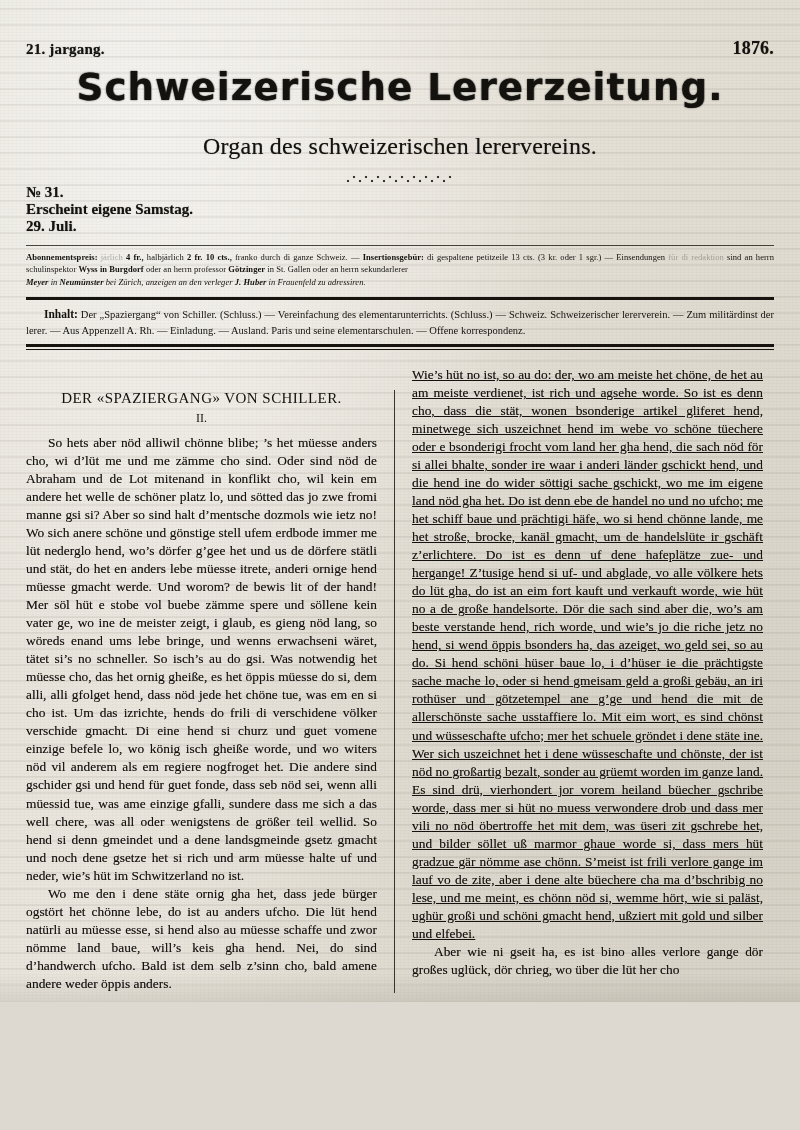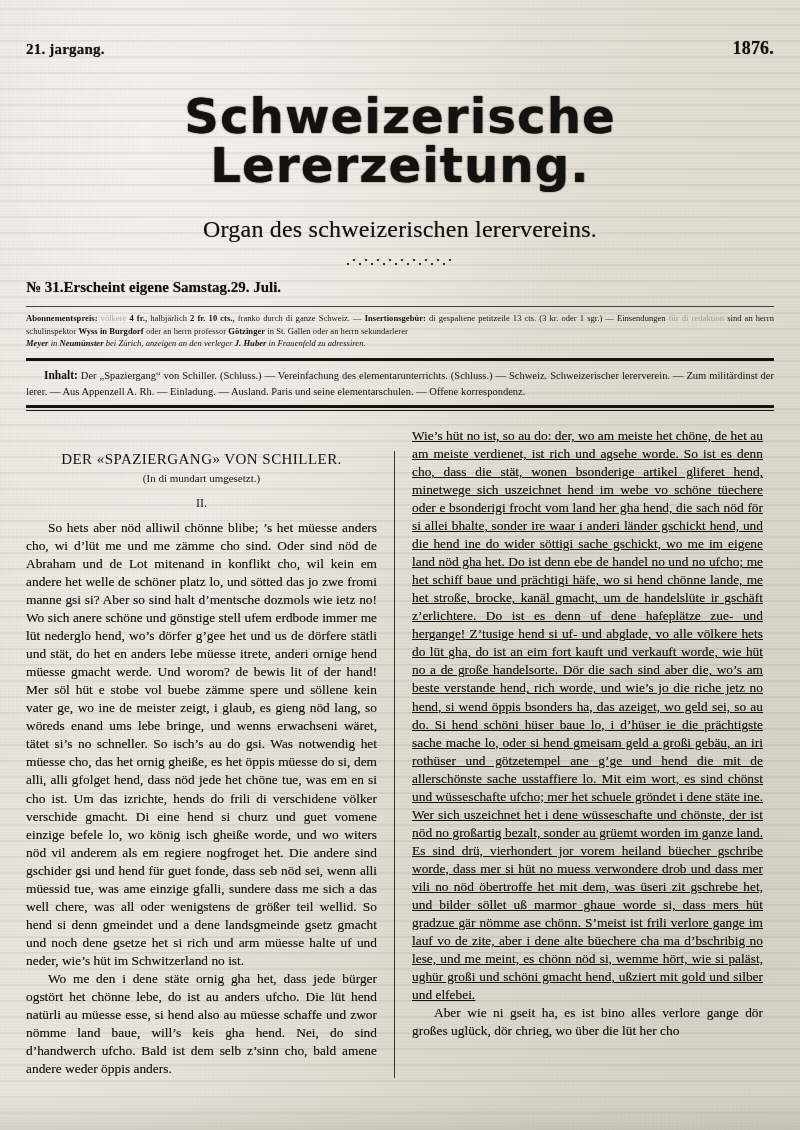--- a/index.html
+++ b/index.html
@@ -4,21 +4,21 @@
 <style>
   html,body{margin:0;padding:0;}
   body{
     width:800px;height:1130px;
     background:#ddd9d0;
     font-family:"Liberation Serif", serif;
     overflow:hidden;
   }
   .page{
     position:relative;
-    width:800px;height:1130px;
+    width:800px;height:1002px;
     background:
       radial-gradient(ellipse at 18% 12%, rgba(255,255,255,.55) 0%, rgba(255,255,255,0) 45%),
       radial-gradient(ellipse at 85% 78%, rgba(160,150,135,.16) 0%, rgba(160,150,135,0) 55%),
       linear-gradient(105deg,#e6e2d9 0%,#e9e5dd 30%,#e3dfd5 62%,#dedacf 100%);
     box-sizing:border-box;
     padding:0 26px;
     color:#14120f;
   }
   
   .grain{
@@ -42,43 +42,44 @@
     padding-top:38px;
     font-weight:bold;font-size:15px;letter-spacing:.2px;
     text-shadow:0 0 1px rgba(20,18,15,.55);
   }
   .topline .year{font-size:18px;}
 
   .masthead{
     text-align:center;
     font-family:"DejaVu Sans", sans-serif;
     font-weight:bold;
-    font-size:48px;
+    font-size:37px;
     letter-spacing:1.2px;
-    margin-top:33px;
+    margin-top:10px;
     line-height:1.02;
     text-shadow:0 0 1.6px rgba(10,8,6,.85), .7px .3px 0 rgba(10,8,6,.35);
   }
   .subtitle{
     text-align:center;
     font-size:24px;
     margin-top:26px;
     letter-spacing:.2px;
     text-shadow:0 0 .8px rgba(20,18,15,.5);
   }
   .squiggle{
     width:110px;height:10px;margin:14px auto 0;
     background-image:radial-gradient(circle at 3px 7px, rgba(25,22,18,.85) 1.1px, rgba(0,0,0,0) 1.6px),
                      radial-gradient(circle at 9px 3px, rgba(25,22,18,.85) 1.1px, rgba(0,0,0,0) 1.6px);
     background-size:12px 10px;
   }
   .issueline{
     display:flex;align-items:baseline;
-    margin-top:12px;font-weight:bold;font-size:15px;
+    font-weight:bold;font-size:15px;
     text-shadow:0 0 .9px rgba(20,18,15,.5);
+    flex-direction:column;
   }
   .issueline .mid{font-size:15px;}
 
   .rule-thin{height:1px;background:#2a2620;opacity:.85;margin:10px 0 0;}
   .rule-thick{height:3px;background:#17140f;margin:8px 0 0;}
   .rule-pair{margin-top:6px;}
   .rule-pair .a{height:3px;background:#17140f;}
   .rule-pair .b{height:1px;background:#17140f;margin-top:2px;}
 
   .fineprint{
@@ -146,21 +147,21 @@
     <div class="issueline">
       <span>№ 31.</span>
       <span class="mid">Erscheint eigene Samstag.</span>
       <span>29. Juli.</span>
     </div>
 
     <div class="rule-thin"></div>
 
     <div class="fineprint">
       <span class="b">Abonnementspreis:</span>
-      <span class="faded">völkere</span>
+      <span class="faded">järlich</span>
       <span class="b">4 fr.,</span>
       <span>halbjärlich</span>
       <span class="b">2 fr. 10 cts.,</span>
       <span>franko durch di ganze Schweiz. —</span>
       <span class="b">Insertionsgebür:</span>
       <span>di gespaltene petitzeile 13 cts. (3 kr. oder 1 sgr.) —</span>
       <span>Einsendungen</span>
       <span class="faded">für di redaktion</span>
       <span>sind an herrn schulinspektor</span>
       <span class="b">Wyss</span>
@@ -187,21 +188,20 @@
 
     <div class="rule-pair">
       <div class="a"></div>
       <div class="b"></div>
     </div>
 
     <div class="columns">
 
       <div class="col left">
         <div class="art-title">DER «SPAZIERGANG» VON SCHILLER.</div>
-        <div class="art-sub">(In di mundart umgesetzt.)</div>
         <div class="art-num">II.</div>
         <p class="body">So hets aber nöd alliwil chönne blibe; ’s het müesse anders cho, wi d’lüt me und me zämme cho sind. Oder sind nöd de Abraham und de Lot mitenand in konflikt cho, wil kein em andere het welle de schöner platz lo, und sötted das jo zwe fromi manne gsi si? Aber so sind halt d’mentsche dozmols wie ietz no! Wo sich anere schöne und gönstige stell ufem erdbode immer me lüt nederglo hend, wo’s dörfer g’gee het und us de dörfere stätli und stät, do het en anders lebe müesse itrete, anderi ornige hend müesse gmacht werde. Und worom? de bewis lit of der hand! Mer söl hüt e stobe vol buebe zämme spere und söllene kein vater ge, wo ine de meister zeigt, i glaub, es gieng nöd lang, so wöreds enand ums lebe bringe, und wenns erwachseni wäret, tätet si’s no schneller. So isch’s au do gsi. Was notwendig het müesse cho, das het ornig gheiße, es het öppis müesse do si, dem alli, alli gfolget hend, dass nöd jede het chöne tue, was em en si cho ist. Um das izrichte, hends do frili di verschidene völker verschide gmacht. Di eine hend si churz und guet vomene einzige befele lo, wo könig isch gheiße worde, und wo witers nöd vil anderem als em regiere nogfroget het. Die andere sind gschider gsi und hend für guet fonde, dass seb nöd sei, wenn alli müessid tue, was ame einzige gfalli, sundere dass me sich a das well chere, was all oder wenigstens de größer teil wellid. So hend si denn gmeindet und a dene landsgmeinde gsetz gmacht und noch dene gsetze het si rich und arm müesse halte uf und neder, wie’s hüt im Schwitzerland no ist.</p>
         <p class="body">Wo me den i dene stäte ornig gha het, dass jede bürger ogstört het chönne lebe, do ist au anders ufcho. Die lüt hend natürli au müesse esse, si hend also au müesse schaffe und zwor nömme land baue, will’s keis gha hend. Nei, do sind d’handwerch ufcho. Bald ist dem selb z’sinn cho, bald amene andere weder öppis anders.</p>
       </div>
 
       <div class="col right">
         <p class="body noindent">Wie’s hüt no ist, so au do: der, wo am meiste het chöne, de het au am meiste verdienet, ist rich und agsehe worde. So ist es denn cho, dass die stät, wonen bsonderige artikel gliferet hend, minetwege sich uszeichnet hend im webe vo schöne tüechere oder e bsonderigi frocht vom land her gha hend, die sach nöd för si allei bhalte, sonder ire waar i anderi länder gschickt hend, und die hend ine do wider söttigi sache gschickt, wo me im eigene land nöd gha het. Do ist denn ebe de handel no und no ufcho; me het schiff baue und prächtigi häfe, wo si hend chönne lande, me het stroße, brocke, kanäl gmacht, um de handelslüte ir gschäft z’erlichtere. Do ist es denn uf dene hafeplätze zue- und hergange! Z’tusige hend si uf- und abglade, vo alle völkere hets do lüt gha, do ist an eim fort kauft und verkauft worde, wie hüt no a de große handelsorte. Dör die sach sind aber die, wo’s am beste verstande hend, rich worde, und wie’s jo die riche jetz no hend, si wend öppis bsonders ha, das azeiget, wo geld sei, so au do. Si hend schöni hüser baue lo, i d’hüser ie die prächtigste sache mache lo, oder si hend gmeisam geld a großi gebäu, an iri rothüser und götzetempel ane g’ge und hend die mit de allerschönste sache usstaffiere lo. Mit eim wort, es sind chönst und wüsseschafte ufcho; mer het schuele gröndet i dene stäte ine. Wer sich uszeichnet het i dene wüsseschafte und chönste, der ist nöd no großartig bezalt, sonder au grüemt worden im ganze land. Es sind drü, vierhondert jor vorem heiland büecher gschribe worde, dass mer si hüt no muess verwondere drob und dass mer vili no nöd öbertroffe het mit dem, was üseri zit gschrebe het, und bilder söllet uß marmor ghaue worde si, dass mers hüt gradzue gär nömme ase chönn. S’meist ist frili verlore gange im lauf vo de zite, aber i dene alte büechere cha ma d’bschribig no lese, und me meint, es chönn nöd si, wemme hört, wie si paläst, ughür großi und schöni gmacht hend, ußziert mit gold und silber und elfebei.</p>
         <p class="body">Aber wie ni gseit ha, es ist bino alles verlore gange dör großes uglück, dör chrieg, wo über die lüt her cho</p>
       </div>
 

